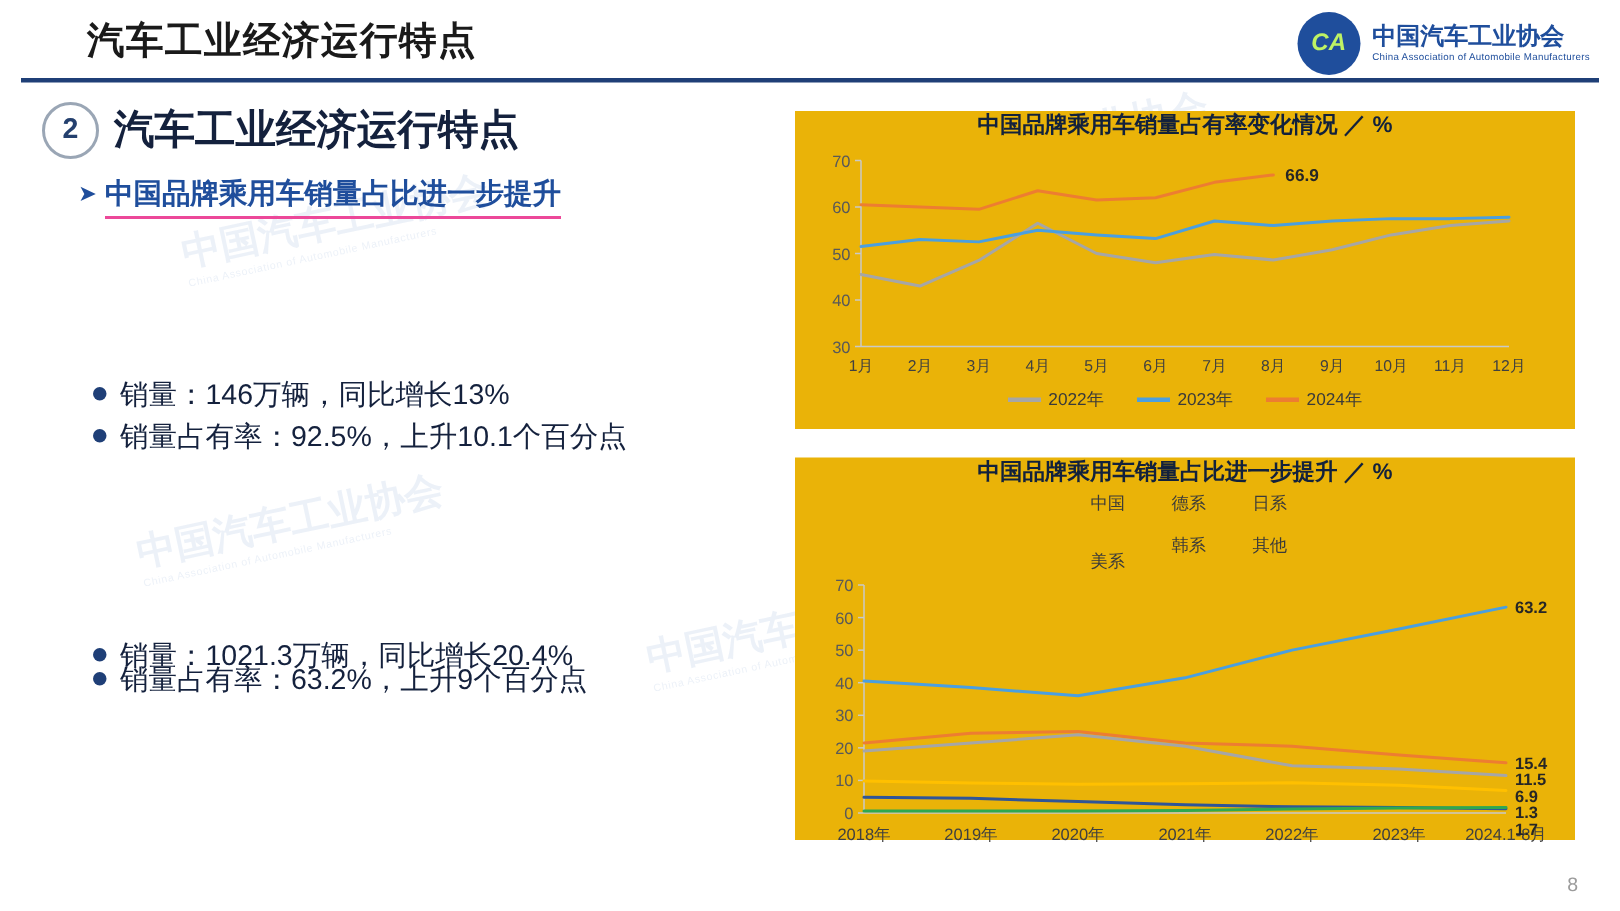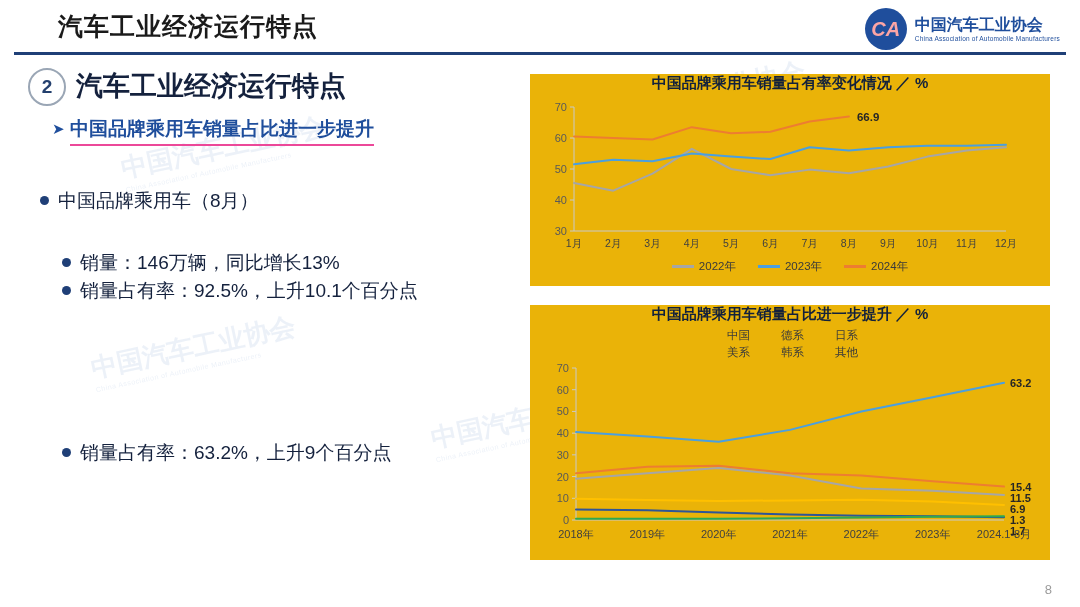--- a/index.html
+++ b/index.html
@@ -21,23 +21,23 @@
   .header-rule{
     position:absolute;left:14px;top:52px;width:1052px;height:3px;
     background:#1f3f77;
   }
   .logo-wrap{
     position:absolute;right:20px;top:8px;
     display:flex;align-items:center;gap:8px;
   }
   .logo-mark{
     width:42px;height:42px;border-radius:50%;
-    background:#1f4e9c;color:#fca5a5;
+    background:#1f4e9c;color:#bef264;
     display:flex;align-items:center;justify-content:center;
-    font-size:20px;font-weight:bold;font-style:italic;
+    font-size:16px;font-weight:bold;font-style:italic;
   }
   .logo-text-cn{font-size:16px;font-weight:bold;color:#1f4e9c;line-height:1.15;}
   .logo-text-en{font-size:6.5px;color:#1f4e9c;letter-spacing:.2px;}
 
   
   .badge{
     position:absolute;left:28px;top:68px;
     width:34px;height:34px;border-radius:50%;
     border:2px solid #9aa6b5;color:#24406e;
     display:flex;align-items:center;justify-content:center;
@@ -124,31 +124,31 @@
       <div class="logo-text-cn">中国汽车工业协会</div>
       <div class="logo-text-en">China Association of Automobile Manufacturers</div>
     </div>
   </div>
 
   <div class="badge">2</div>
   <div class="sec-title">汽车工业经济运行特点</div>
   <div class="sub-arrow">➤</div>
   <div class="sub-title">中国品牌乘用车销量占比进一步提升</div>
 
-  <div class="bullet b1">
-    <span class="dot"></span>
-    <span>中国品牌乘用车（8月）</span>
-  </div>
   <div class="bullet b2">
     <span class="dot"></span>
     <span>销量：146万辆，同比增长13%</span>
   </div>
   <div class="bullet b3">
     <span class="dot"></span>
     <span>销量占有率：92.5%，上升10.1个百分点</span>
+  </div>
+  <div class="bullet b5">
+    <span class="dot"></span>
+    <span>销量：1021.3万辆，同比增长20.4%</span>
   </div>
   <div class="bullet b6">
     <span class="dot"></span>
     <span>销量占有率：63.2%，上升9个百分点</span>
   </div>
 
   <div class="chart chart-top">
     <div class="chart-title">中国品牌乘用车销量占有率变化情况 ／ %</div>
     <div class="plot">
       <svg id="svg-top" width="520" height="160" viewBox="0 0 520 160">
@@ -206,21 +206,21 @@
           <span>中国</span>
         </div>
         <div class="item" style="display: flex; align-items: center; gap: 5px;">
           <span class="swatch" style="background:#ed7d31"></span>
           <span>德系</span>
         </div>
         <div class="item" style="display: flex; align-items: center; gap: 5px;">
           <span class="swatch" style="background:#a6a6a6"></span>
           <span>日系</span>
         </div>
-        <div class="item" style="display: flex; align-items: center; gap: 5px;">
+        <div class="item" style="display: flex; align-items: center; gap: 5px; margin-top: 22px;">
           <span class="swatch" style="background:#ffc000"></span>
           <span>美系</span>
         </div>
         <div class="item" style="display: flex; align-items: center; gap: 5px;">
           <span class="swatch" style="background:#2f5597"></span>
           <span>韩系</span>
         </div>
         <div class="item" style="display: flex; align-items: center; gap: 5px;">
           <span class="swatch" style="background:#2fa84f"></span>
           <span>其他</span>

